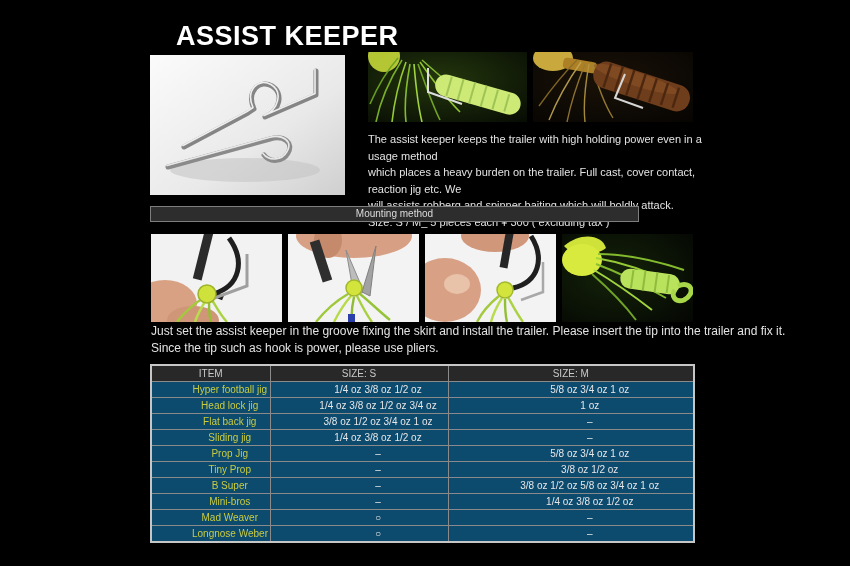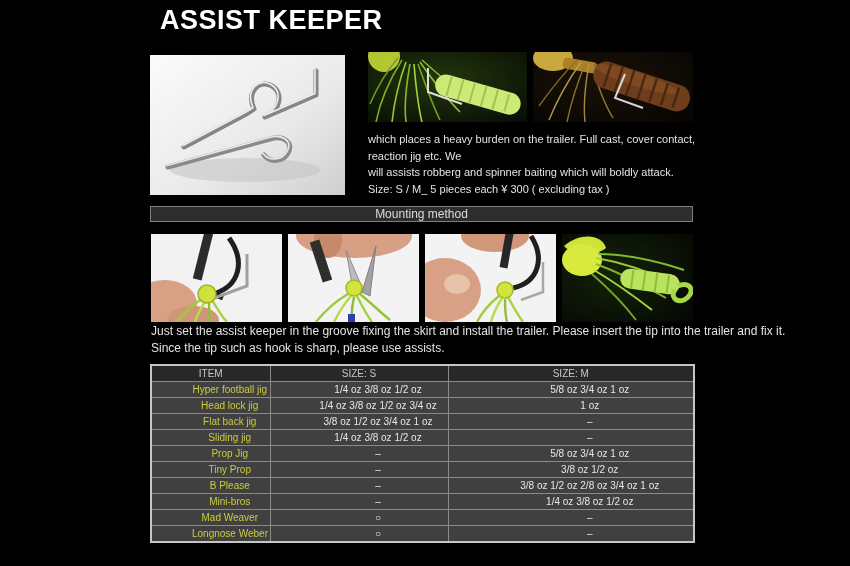--- a/index.html
+++ b/index.html
@@ -1,37 +1,37 @@
 <!DOCTYPE html>
 <html><head>
 <meta charset="utf-8">
 <style>
   html,body{margin:0;padding:0;background:#000;}
   .stage{position:relative;width:850px;height:566px;background:#000;overflow:hidden;
          font-family:"Liberation Sans",sans-serif;}
   .title{position:absolute;left:160px;top:5px;color:#ffffff;font-size:27px;font-weight:800;
-         letter-spacing:.5px;margin:0;}
+         letter-spacing:.5px;margin:16px;}
   .photo{position:absolute;display:block;}
   .product-photo{left:150px;top:55px;width:195px;height:140px;}
   .photo-green{left:368px;top:52px;width:159px;height:70px;}
   .photo-brown{left:533px;top:52px;width:160px;height:70px;}
   .intro{position:absolute;left:368px;top:131px;width:340px;color:#e3e3e3;font-size:11px;
          line-height:16.5px;}
-  .mount-bar{position:absolute;left:150px;top:206px;width:543px;height:16px;background:#2d2d2d;
-         border:1px solid #7e7e7e;box-sizing:border-box;color:#dcdcdc;font-size:12px;
+  .mount-bar{position:absolute;left:150px;top:206px;width:489px;height:16px;background:#2d2d2d;
+         border:1px solid #7e7e7e;box-sizing:border-box;color:#dcdcdc;font-size:10px;
          text-align:center;line-height:14px;}
   .step{position:absolute;top:234px;width:131px;height:88px;}
   .step1{left:151px}.step2{left:288px}.step3{left:425px}.step4{left:562px}
   .notes{position:absolute;left:151px;top:323px;color:#e3e3e3;font-size:12px;line-height:17px;}
   table.sizes{position:absolute;left:150px;top:364px;width:543px;border-collapse:collapse;
          table-layout:fixed;border:2px solid #c6c6c6;}
   table.sizes th,table.sizes td{border:1px solid #8a8a8a;height:15px;padding:0 2px;
          font-size:10px;text-align:center;white-space:nowrap;overflow:hidden;}
   table.sizes th{background:#282828;color:#c9c9c9;font-weight:normal;}
-  table.sizes td{color:#e6e6e6;background:#404040;padding-left:40px;}
+  table.sizes td{color:#e6e6e6;background:#0c4a6e;padding-left:40px;}
   table.sizes td.item{color:#c9cc41;}
   td.circ{font-size:11px;color:#f2f2f2;}
 </style>
 </head>
 <body>
 
 <div class="stage">
 
   <h1 class="title">ASSIST KEEPER</h1>
 
@@ -114,20 +114,21 @@
           <line x1="108" y1="20" x2="108" y2="47"></line>
         <line x1="120" y1="21" x2="120" y2="46"></line>
           <line x1="132" y1="22" x2="132" y2="45"></line>
         <line x1="144" y1="23" x2="144" y2="44"></line>
       </g>
     </g>
     <path d="M92,22 L82,46 L110,56" fill="none" stroke="#d6d6d6" stroke-width="2"></path>
   </svg>
 
   <div class="intro">
+    <div>The assist keeper keeps the trailer with high holding power even in a usage method</div>
     <div>which places a heavy burden on the trailer. Full cast, cover contact, reaction jig etc. We</div>
     <div>will assists robberg and spinner baiting which will boldly attack.</div>
     <div>Size: S / M_ 5 pieces each ¥ 300 ( excluding tax )</div>
   </div>
 
   <div class="mount-bar">Mounting method</div>
 
   <svg class="step step1" viewBox="0 0 131 88">
     <rect width="131" height="88" fill="#f2f2f2"></rect>
     <rect x="48" y="-4" width="9" height="50" fill="#2b2b2b" transform="rotate(14 52 20)"></rect>
@@ -203,21 +204,21 @@
           <line x1="82" y1="38" x2="82" y2="58"></line>
         <line x1="94" y1="38" x2="94" y2="58"></line>
           <line x1="106" y1="39" x2="106" y2="57"></line>
       </g>
     </g>
     <path d="M116,52 C130,46 134,60 122,66 C114,69 108,62 113,56" fill="none" stroke="#a8d84a" stroke-width="5"></path>
   </svg>
 
   <div class="notes">
     <div>Just set the assist keeper in the groove fixing the skirt and install the trailer. Please insert the tip into the trailer and fix it.</div>
-    <div>Since the tip such as hook is sharp, please use assists.</div>
+    <div>Since the tip such as hook is power, please use pliers.</div>
   </div>
 
   <table class="sizes">
     <colgroup>
         <col style="width:119px">
         <col style="width:178px">
         <col style="width:246px">
       </colgroup>
     <thead>
       <tr>
@@ -251,23 +252,23 @@
         <td class="item">Prop Jig</td>
         <td>–</td>
         <td>5/8 oz 3/4 oz 1 oz</td>
       </tr>
       <tr>
         <td class="item">Tiny Prop</td>
         <td>–</td>
         <td>3/8 oz 1/2 oz</td>
       </tr>
       <tr>
-        <td class="item">B Please</td>
-        <td>–</td>
-        <td>3/8 oz 1/2 oz 2/8 oz 3/4 oz 1 oz</td>
+        <td class="item">B Super</td>
+        <td>–</td>
+        <td>3/8 oz 1/2 oz 5/8 oz 3/4 oz 1 oz</td>
       </tr>
       <tr>
         <td class="item">Mini-bros</td>
         <td>–</td>
         <td>1/4 oz 3/8 oz 1/2 oz</td>
       </tr>
       <tr>
         <td class="item">Mad Weaver</td>
         <td class="circ">○</td>
         <td>–</td>

